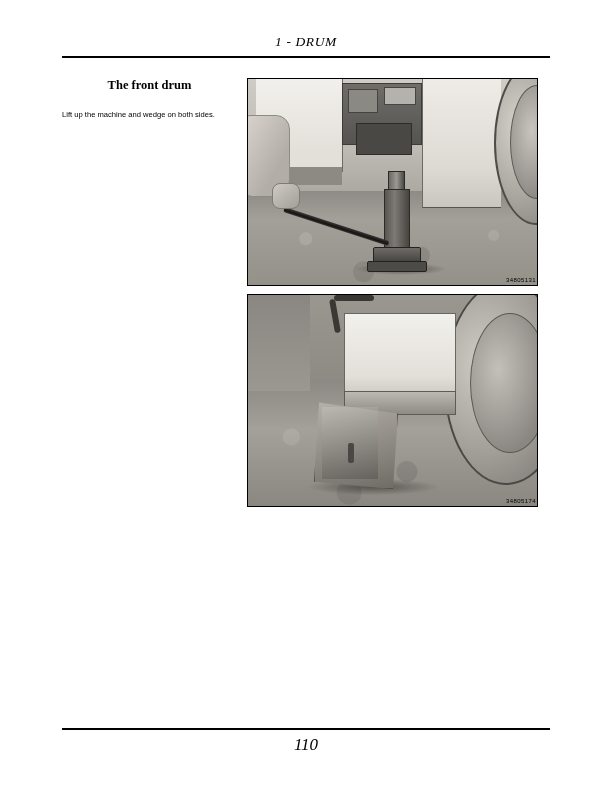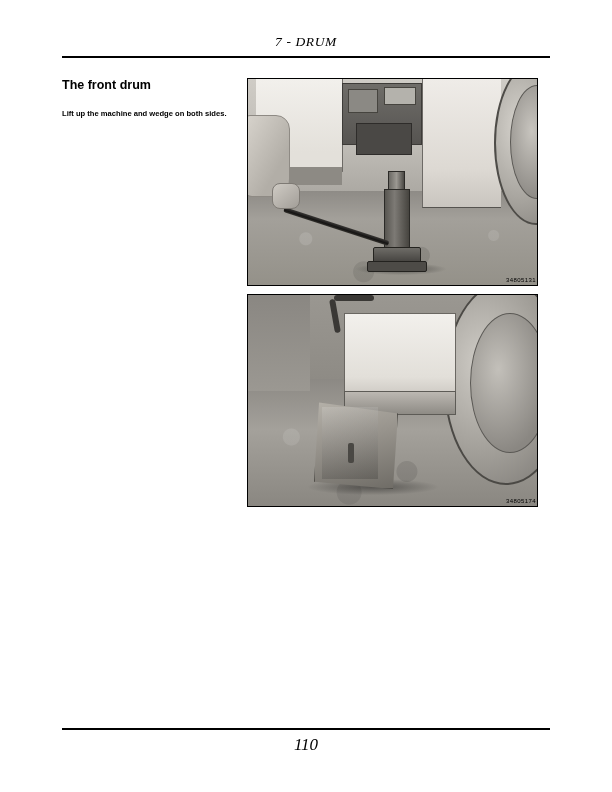--- a/index.html
+++ b/index.html
@@ -49,42 +49,42 @@
   }
 
   
   .left-col {
     position: absolute;
     left: 62px;
     top: 78px;
     width: 175px;
   }
   .sec-title {
-    font-family: Liberation Sans, sans-serif;
+    font-family: Liberation Serif, serif;
     font-weight: bold;
     font-size: 12.5px;
     color: #000;
     margin: 0 0 16px 0;
+    text-align: center;
   }
   .sub-title {
     font-family: "Liberation Sans", sans-serif;
     font-weight: normal;
     font-size: 11.5px;
     color: #000;
     margin: 0 0 12px 0;
   }
   .body-text {
     font-family: "Liberation Sans", sans-serif;
     font-size: 7.6px;
     line-height: 1.45;
     color: #000;
     text-align: justify;
     margin: 0;
     width: 172px;
-    font-weight: bold;
   }
 
   
   .figure {
     position: absolute;
     border: 1px solid #000;
     background: #b9b6b1;
     overflow: hidden;
   }
   .fig1 { left: 247px; top: 78px; width: 289px; height: 206px; }
@@ -310,21 +310,21 @@
     left: 0; top: 0; width: 62px; height: 96px;
     background: linear-gradient(180deg,#8a8782 0%, #9b9892 100%);
   }
 </style>
 </head>
 <body>
 
 <div class="page">
 
   <div class="header">
-    <span class="header-title">7 - DRUM</span>
+    <span class="header-title">1 - DRUM</span>
   </div>
   <div class="header-rule"></div>
 
   <div class="left-col">
     <h1 class="sec-title">The front drum</h1>
     <p class="body-text">Lift up the machine and wedge on both sides.</p>
   </div>
 
   <div class="figure fig1">
     <div class="ph f1-sky"></div>

